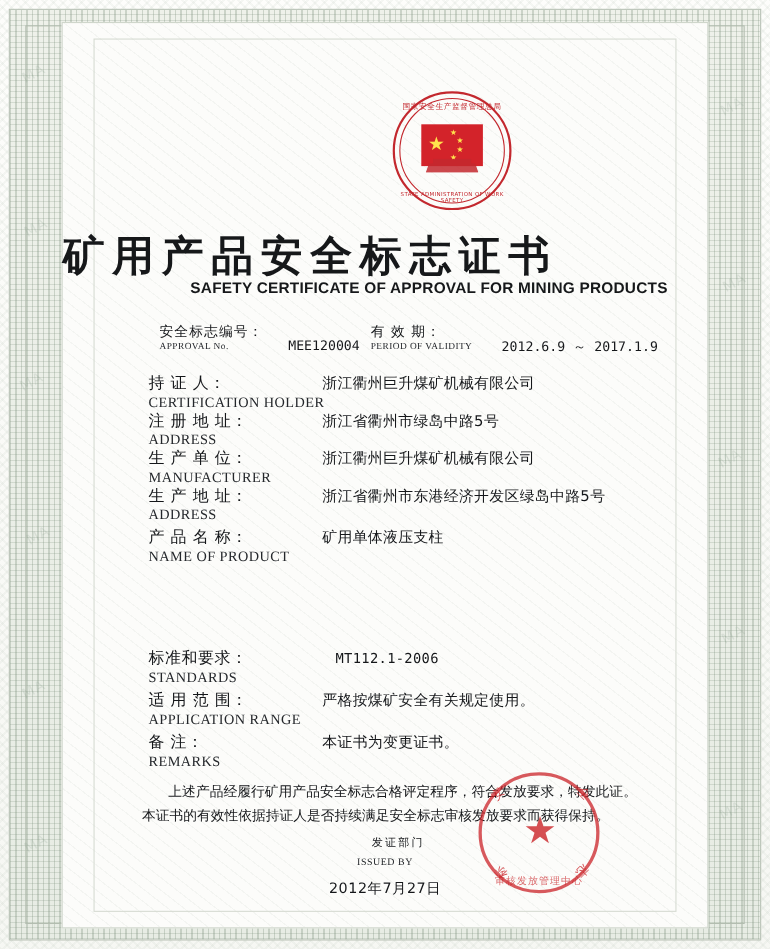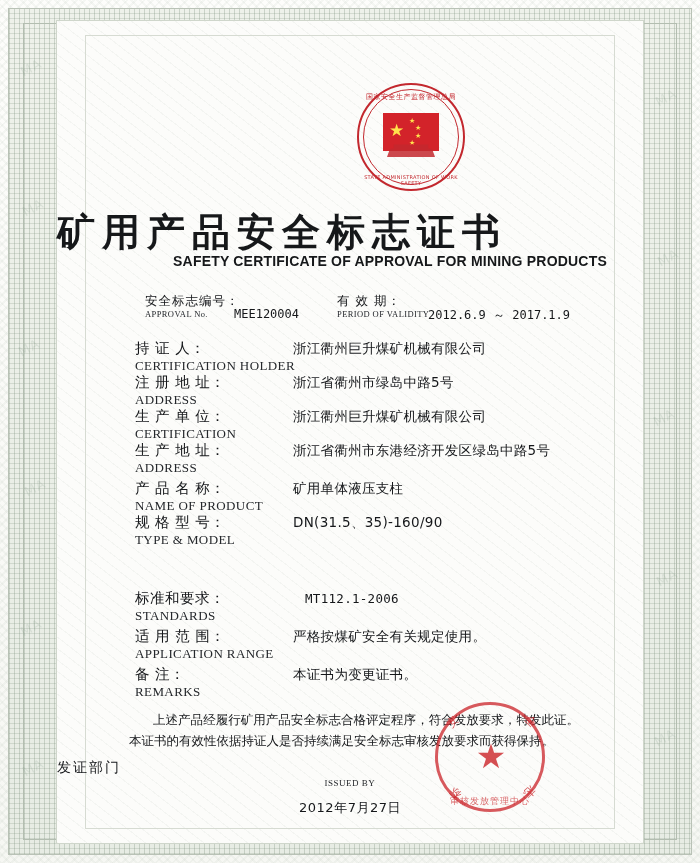--- a/index.html
+++ b/index.html
@@ -207,20 +207,21 @@
     font-family: "Liberation Serif", serif;
     font-size: 8.5px;
     color: #22252a;
     letter-spacing: .4px;
   }
   .val {
     font-family: "DejaVu Sans Mono", monospace;
     font-size: 12px;
     color: #15171a;
     letter-spacing: 0px;
+    margin-left: 28px;
   }
 
   .approval-lbl { position: absolute; left: 88px; top: 0; }
   .approval-lbl-en { position: absolute; left: 88px; top: 16px; }
   .approval-val { position: absolute; left: 177px; top: 14px; }
 
   .validity-lbl { position: absolute; left: 280px; top: 0; }
   .validity-lbl-en { position: absolute; left: 280px; top: 16px; }
   .validity-val { position: absolute; left: 371px; top: 14px; }
 
@@ -278,23 +279,23 @@
     color: #15171a;
     text-align: justify;
   }
   .footer-note .indent { display: inline-block; width: 24px; }
 
   .issued-by-cn {
     position: absolute;
     left: 0;
     top: 738px;
     width: 610px;
-    text-align: left;
-    font-family: "DejaVu Sans", sans-serif;
-    font-size: 14px;
+    text-align: center;
+    font-family: "DejaVu Sans", sans-serif;
+    font-size: 10px;
     letter-spacing: 2px;
     color: #15171a;
   }
   .issued-by-en {
     position: absolute;
     left: 0;
     top: 757px;
     width: 586px;
     text-align: center;
     font-family: "Liberation Serif", serif;
@@ -421,41 +422,36 @@
     </div>
 
     <div class="field" style="top:352px;">
       <div class="f-cn">注 册 地 址：</div>
       <div class="f-en">ADDRESS</div>
       <div class="f-val" style="left:158px;">浙江省衢州市绿岛中路5号</div>
     </div>
 
     <div class="field" style="top:386px;">
       <div class="f-cn">生 产 单 位：</div>
-      <div class="f-en">CERTIFICATION</div>
+      <div class="f-en">MANUFACTURER</div>
       <div class="f-val" style="left:158px;">浙江衢州巨升煤矿机械有限公司</div>
     </div>
 
     <div class="field" style="top:420px;">
       <div class="f-cn">生 产 地 址：</div>
       <div class="f-en">ADDRESS</div>
       <div class="f-val" style="left:158px;">浙江省衢州市东港经济开发区绿岛中路5号</div>
     </div>
 
     <div class="field" style="top:458px;">
       <div class="f-cn">产 品 名 称：</div>
       <div class="f-en">NAME OF PRODUCT</div>
       <div class="f-val" style="left:158px;">矿用单体液压支柱</div>
     </div>
 
-    <div class="field" style="top:492px;">
-      <div class="f-cn">规 格 型 号：</div>
-      <div class="f-en">TYPE &amp; MODEL</div>
-      <div class="f-val" style="left:158px;">DN(31.5、35)-160/90</div>
-    </div>
 
     <div class="field" style="top:568px;">
       <div class="f-cn">标准和要求：</div>
       <div class="f-en">STANDARDS</div>
       <div class="f-val mono" style="left:170px;">MT112.1-2006</div>
     </div>
 
     <div class="field" style="top:644px;">
       <div class="f-cn">备    注：</div>
       <div class="f-en">REMARKS</div>

